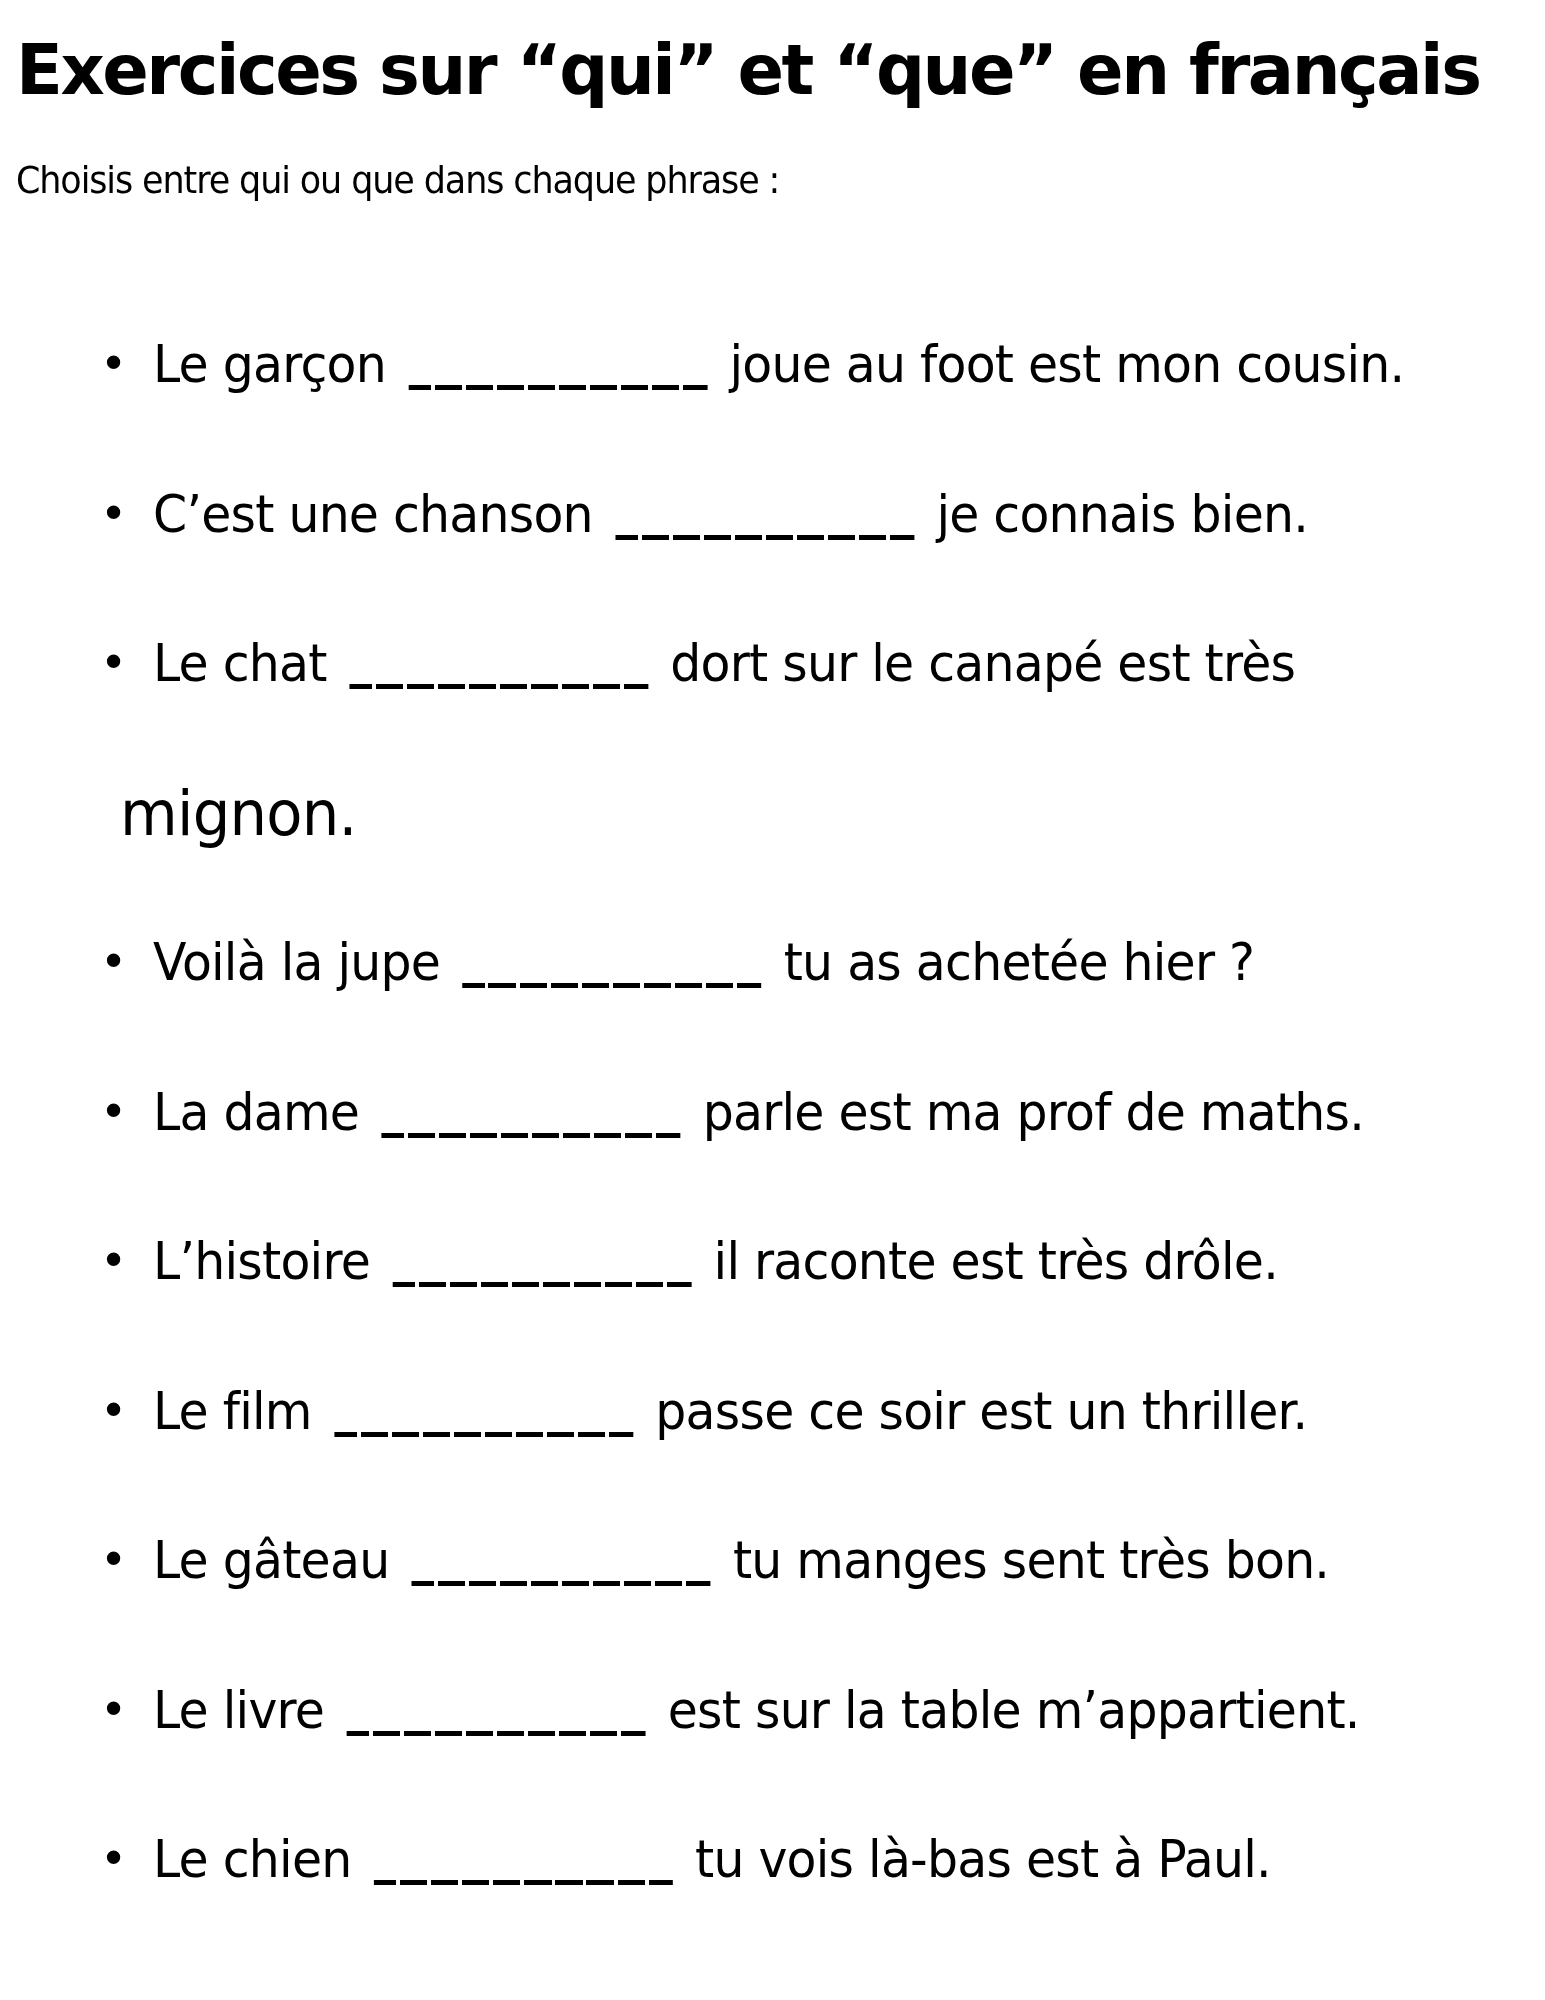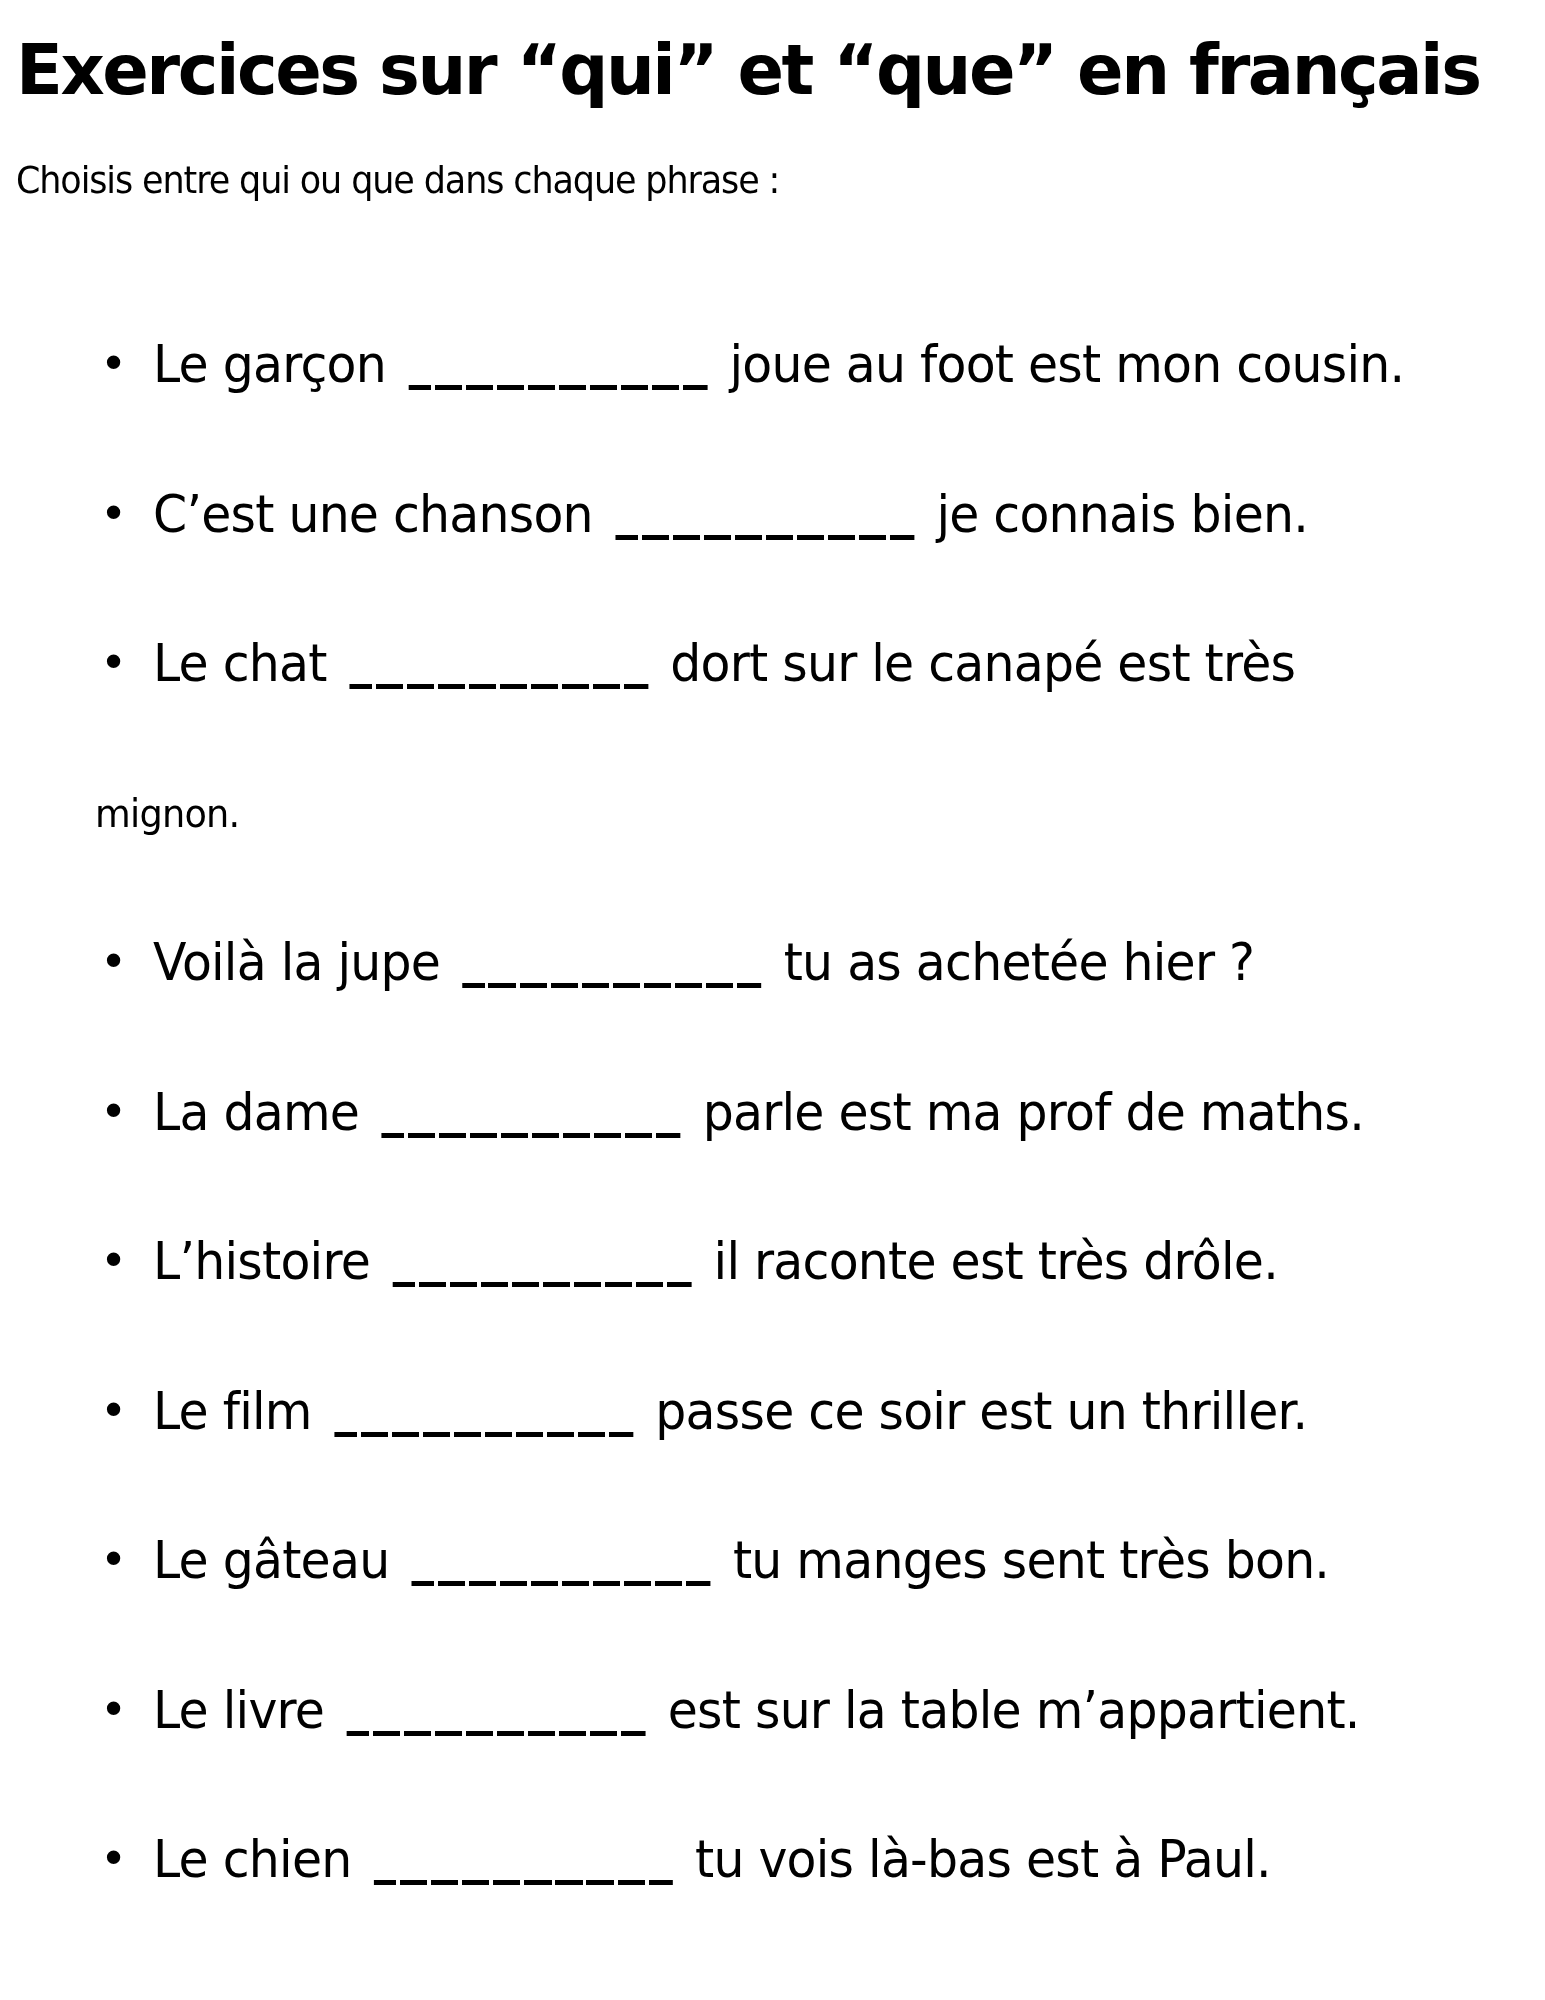--- a/index.html
+++ b/index.html
@@ -74,22 +74,22 @@
       display: inline-block;
       width: 318px;
       height: 4px;
       background: transparent;
       border-bottom: 5px dashed #000;
       border-image: repeating-linear-gradient(90deg, #000 0 28px, transparent 28px 32px) 5;
       vertical-align: -8px;
       margin: 0 8px;
     }
     .wrap-line {
-      padding-left: 95px;
-      font-size: 39px;
+      padding-left: 120px;
+      font-size: 63px;
       letter-spacing: -0.8px;
       line-height: 149.5px;
     }
   </style>
 </head>
 <body>
 
 <h1 class="page-title">Exercices sur “qui” et “que” en français</h1>
 
 <p class="instructions">Choisis entre qui ou que dans chaque phrase :</p>

